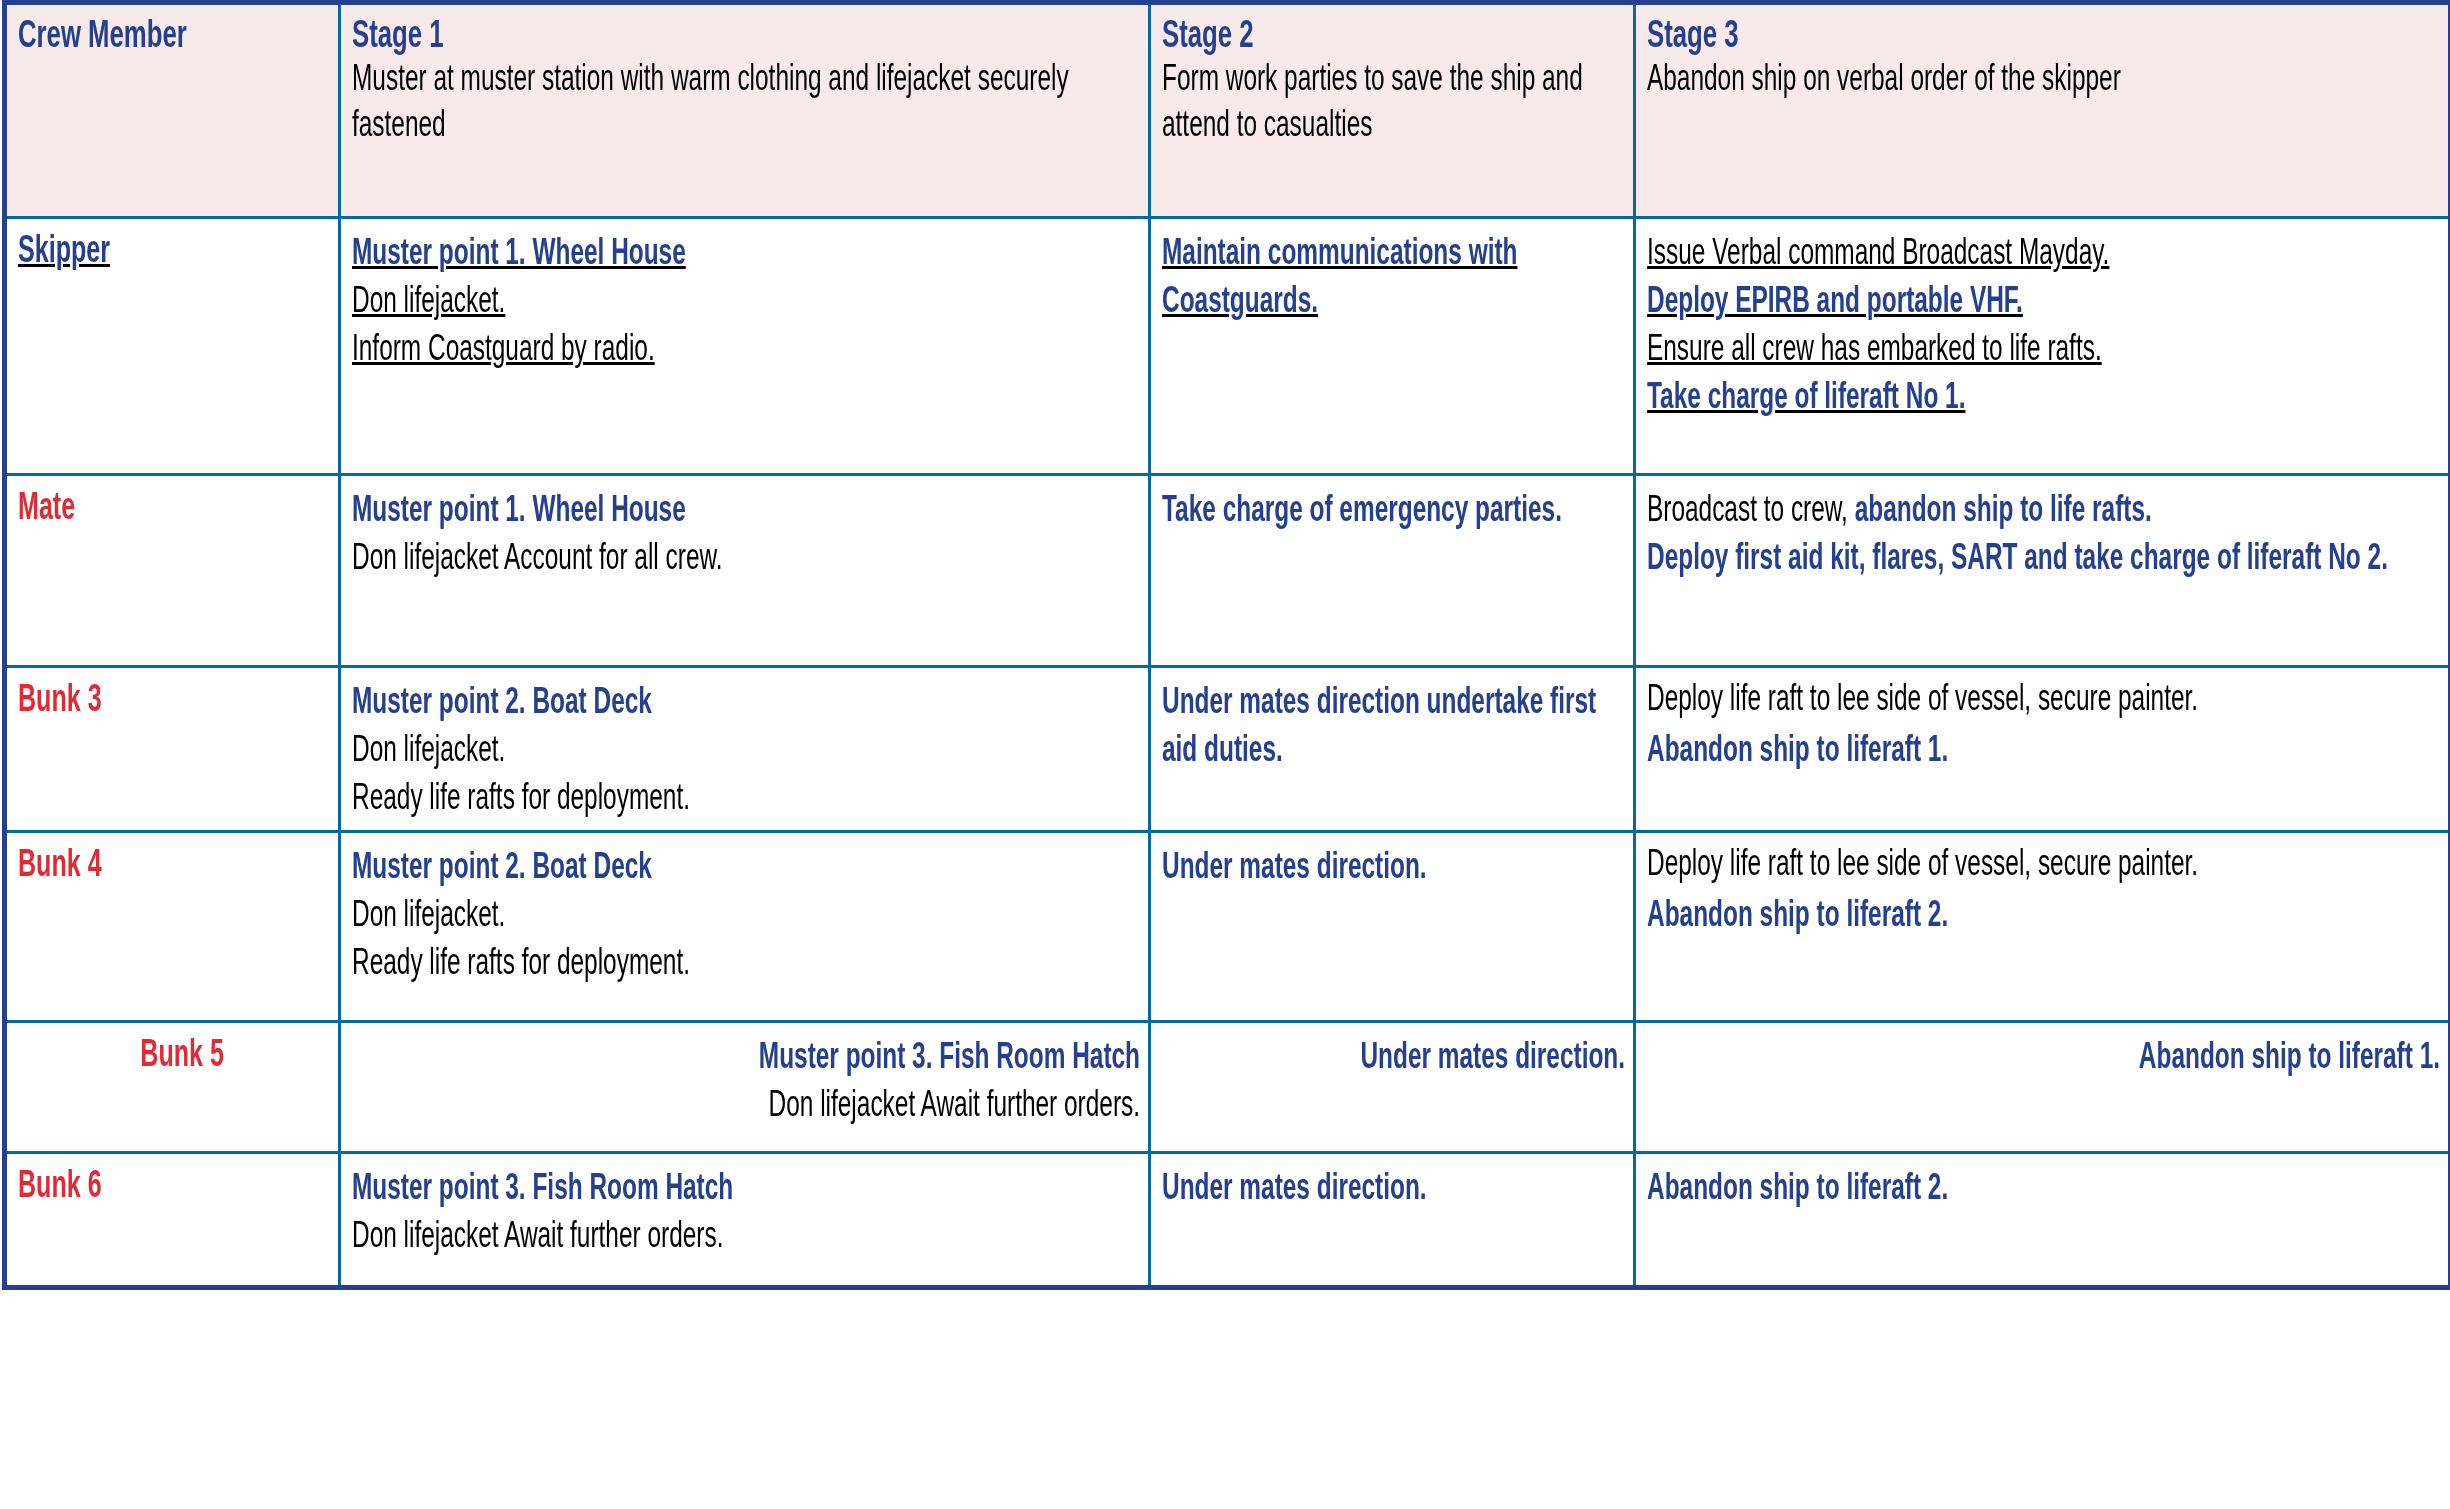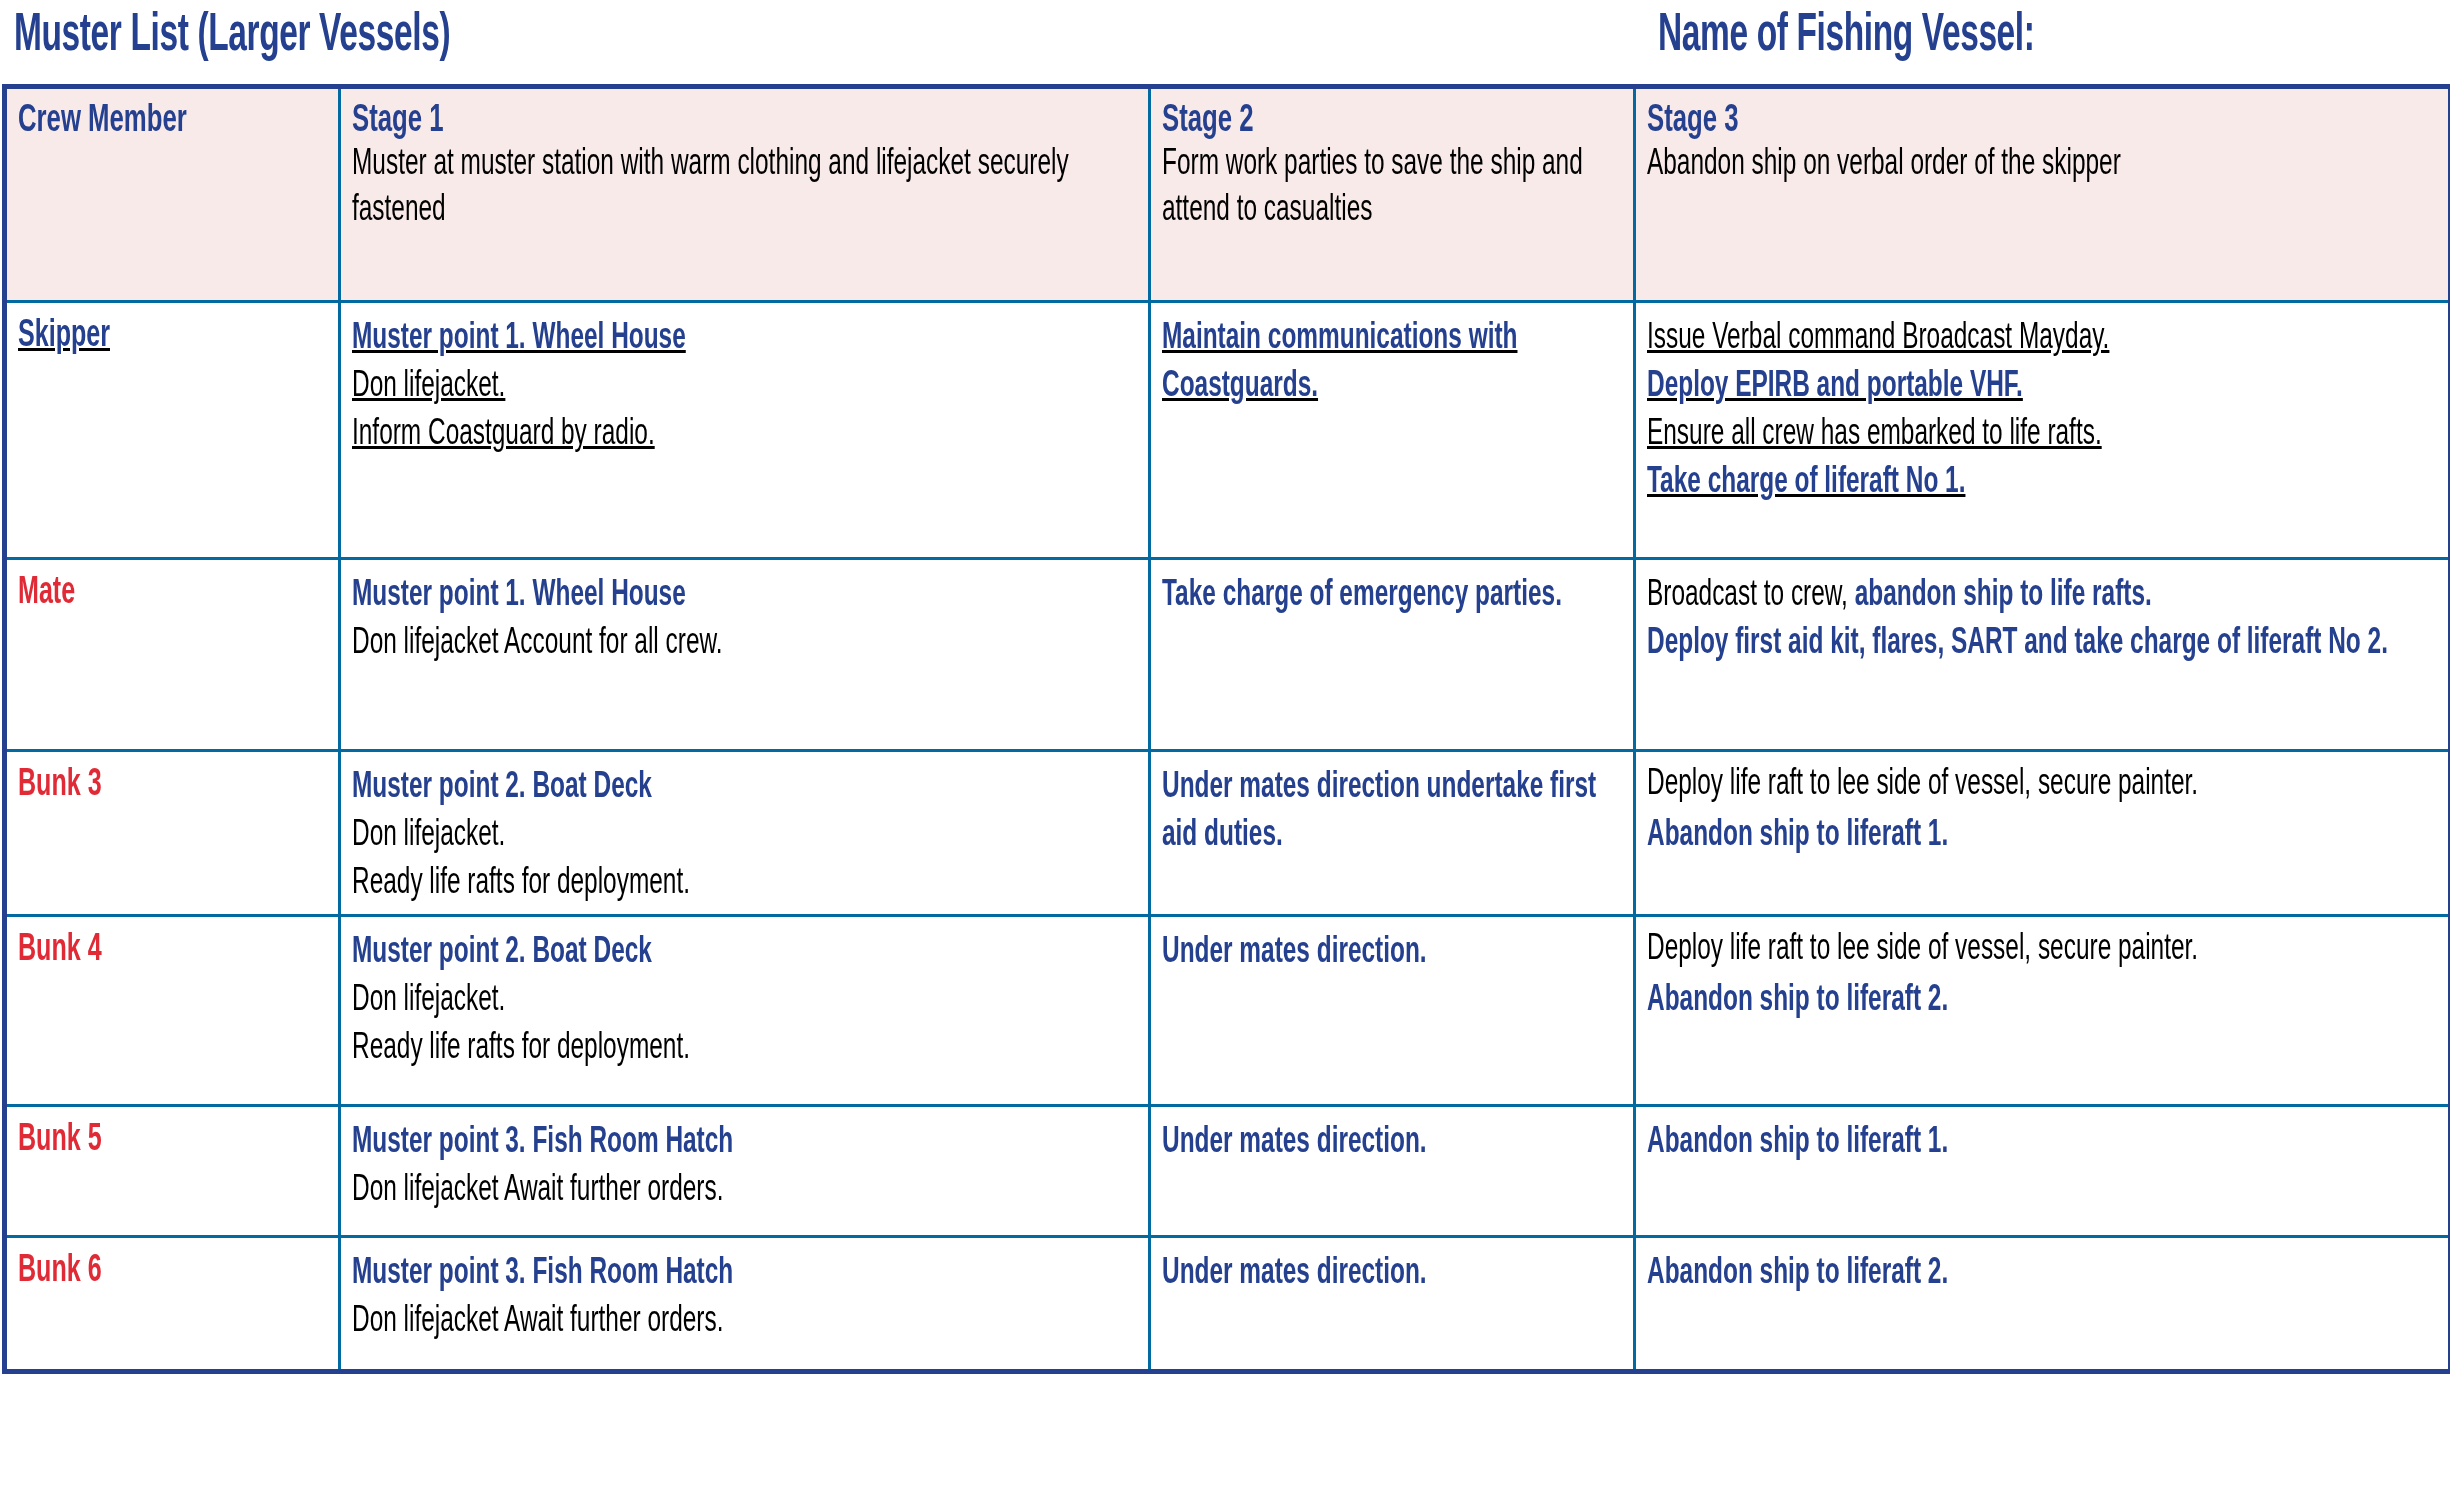--- a/index.html
+++ b/index.html
@@ -96,21 +96,21 @@
     font-size: 38px;
     line-height: 41px;
   }
 
   
   tr.body-row td { background: #ffffff; padding-top: 9.4px; }
   tr.r-skipper td { height: 257px; text-decoration: underline; }
   tr.r-mate    td { height: 192px; }
   tr.r-bunk3   td { height: 160px; }
   tr.r-bunk4   td { height: 190px; }
-  tr.r-bunk5   td { height: 131px; }
+  tr.r-bunk5   td { height: 131px; text-align: right; }
   tr.r-bunk6   td { height: 135px; }
 
   .crew-name {
     font-weight: bold;
     font-size: 38px;
     line-height: 42px;
   }
   .crew-skipper { color: #24408E; }
   .crew-red     { color: #E02B36; }
 
@@ -134,24 +134,20 @@
     transform: scaleX(0.66);
     transform-origin: left top;
     width: 151.5%;
   }
 </style>
 </head>
 <body>
 
 <div class="page">
 
-  <div class="titles">
-    <div class="title title-left">Muster List (Larger Vessels)</div>
-    <div class="title title-right">Name of Fishing Vessel:</div>
-  </div>
 
   <table class="muster">
     <colgroup>
       <col class="c1">
         <col class="c2">
         <col class="c3">
         <col class="c4">
     </colgroup>
     <tbody>
 

